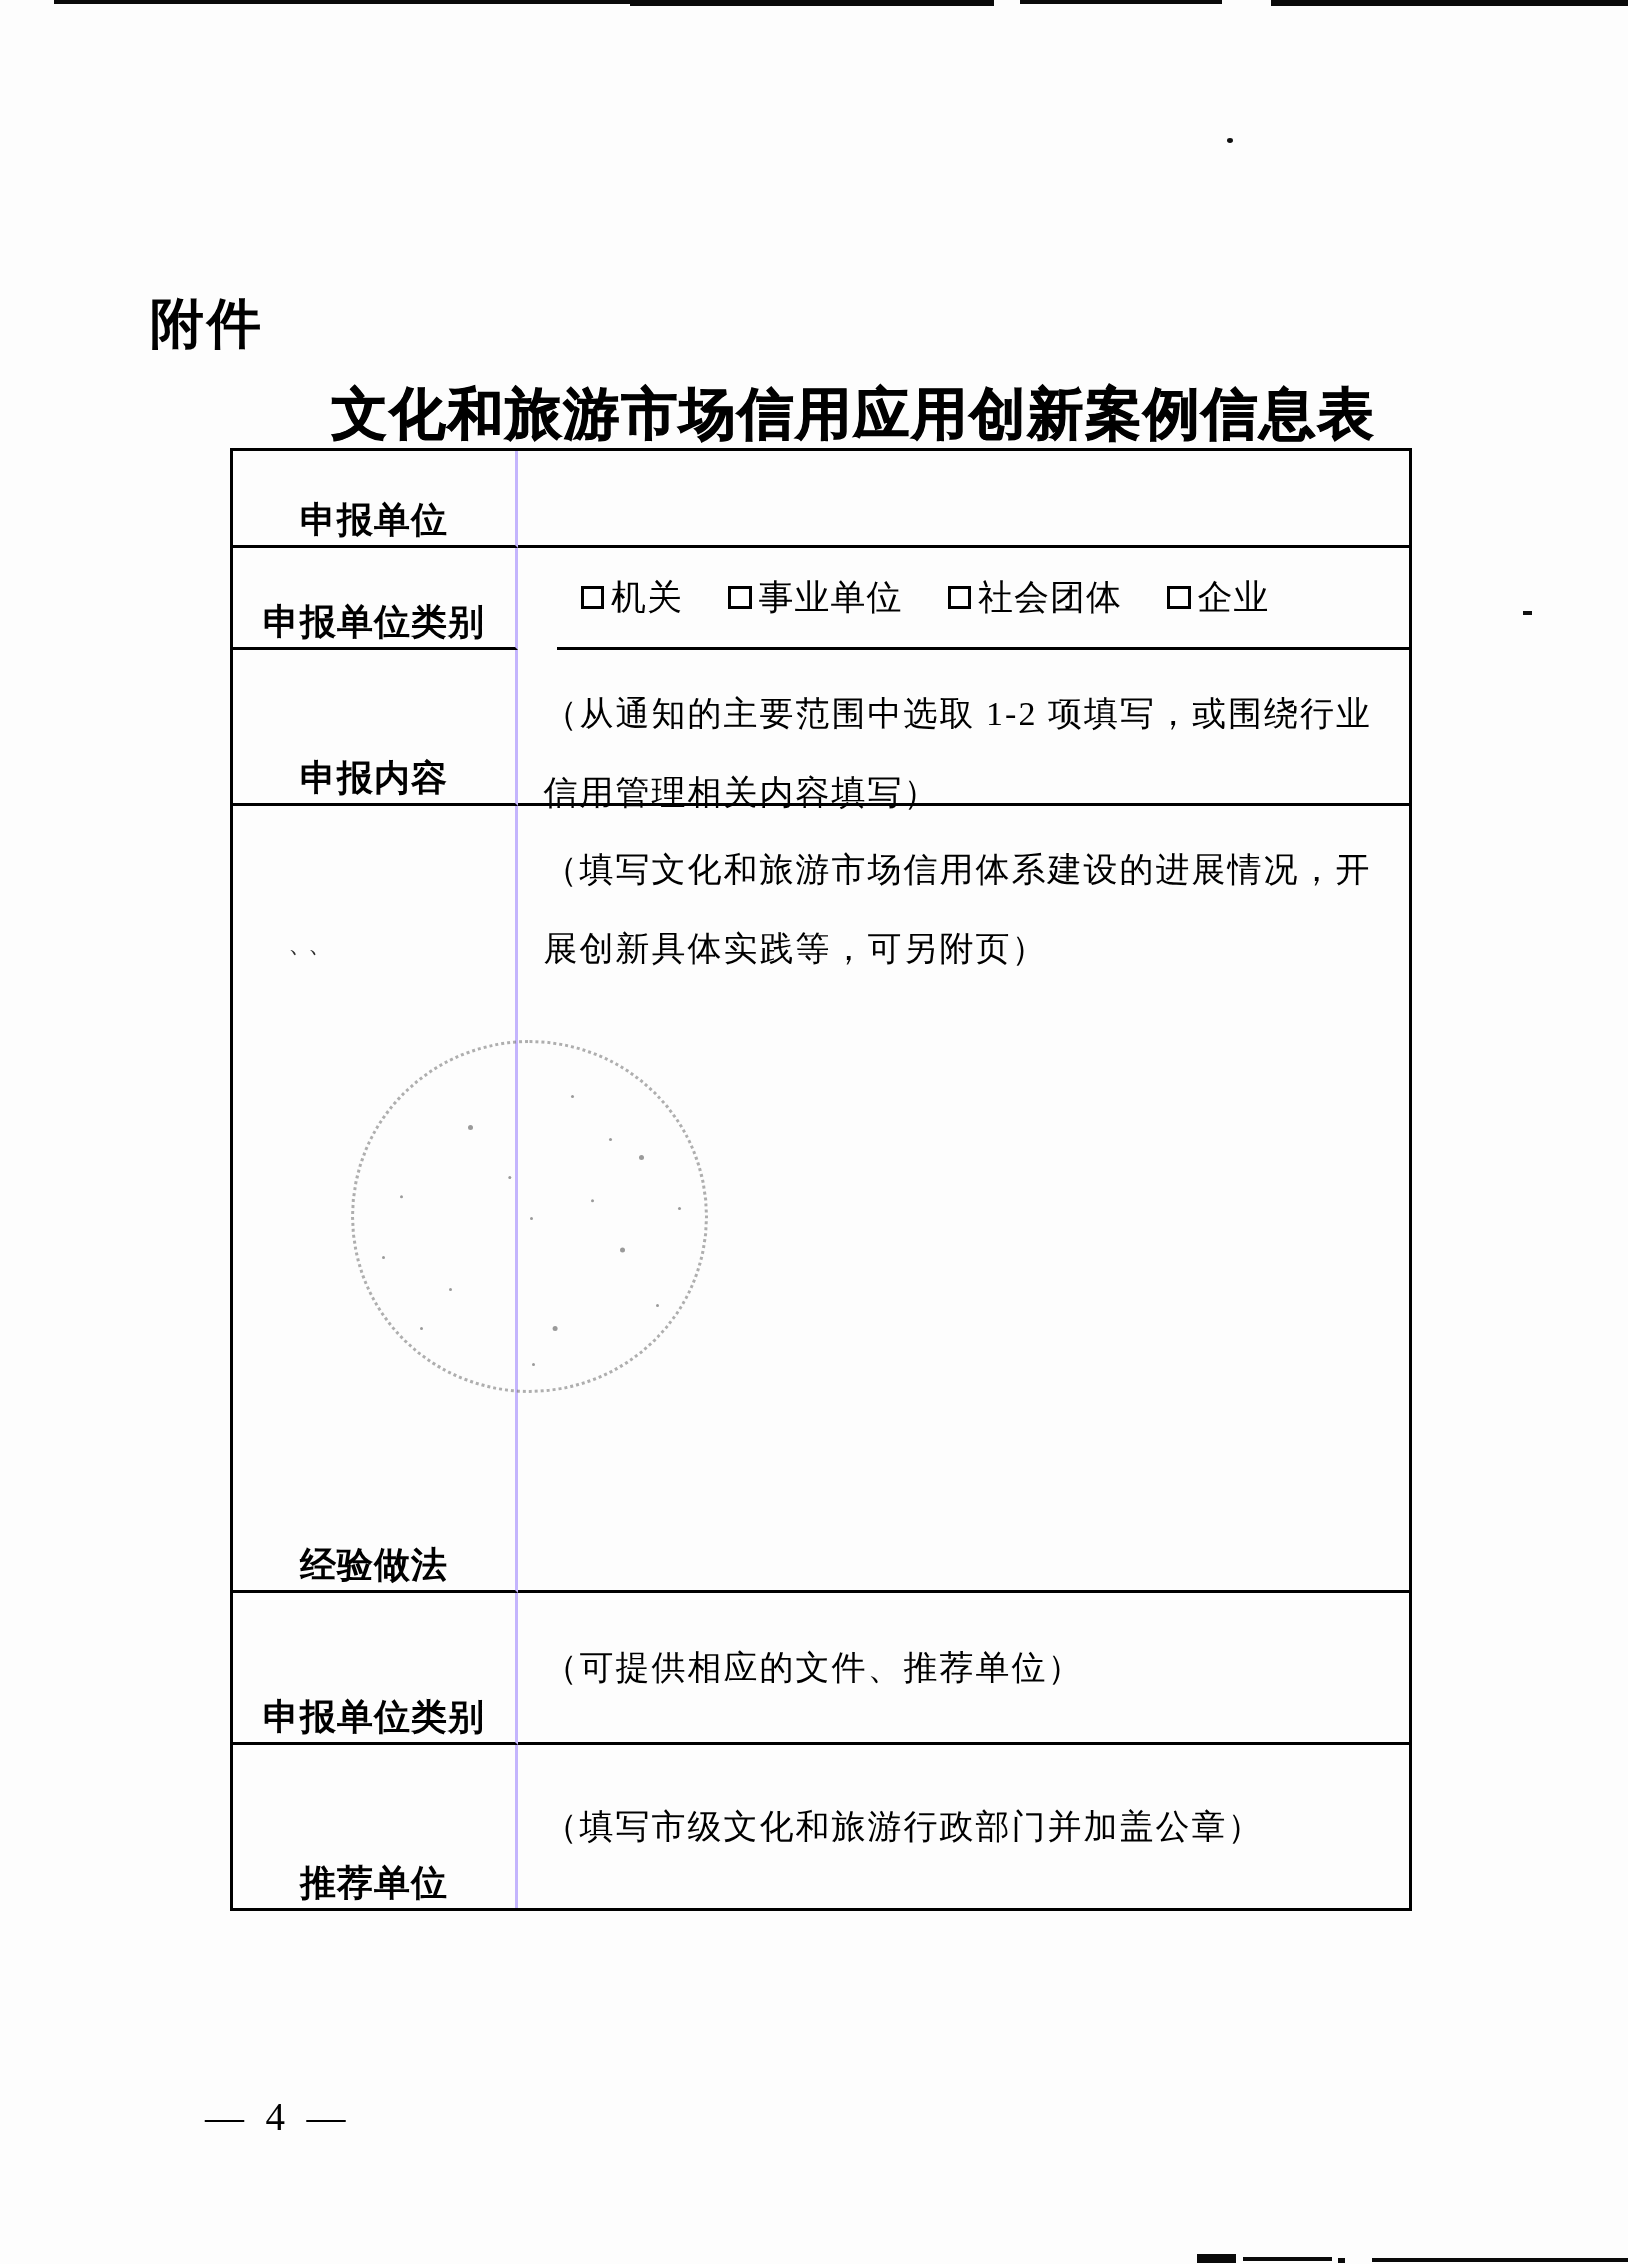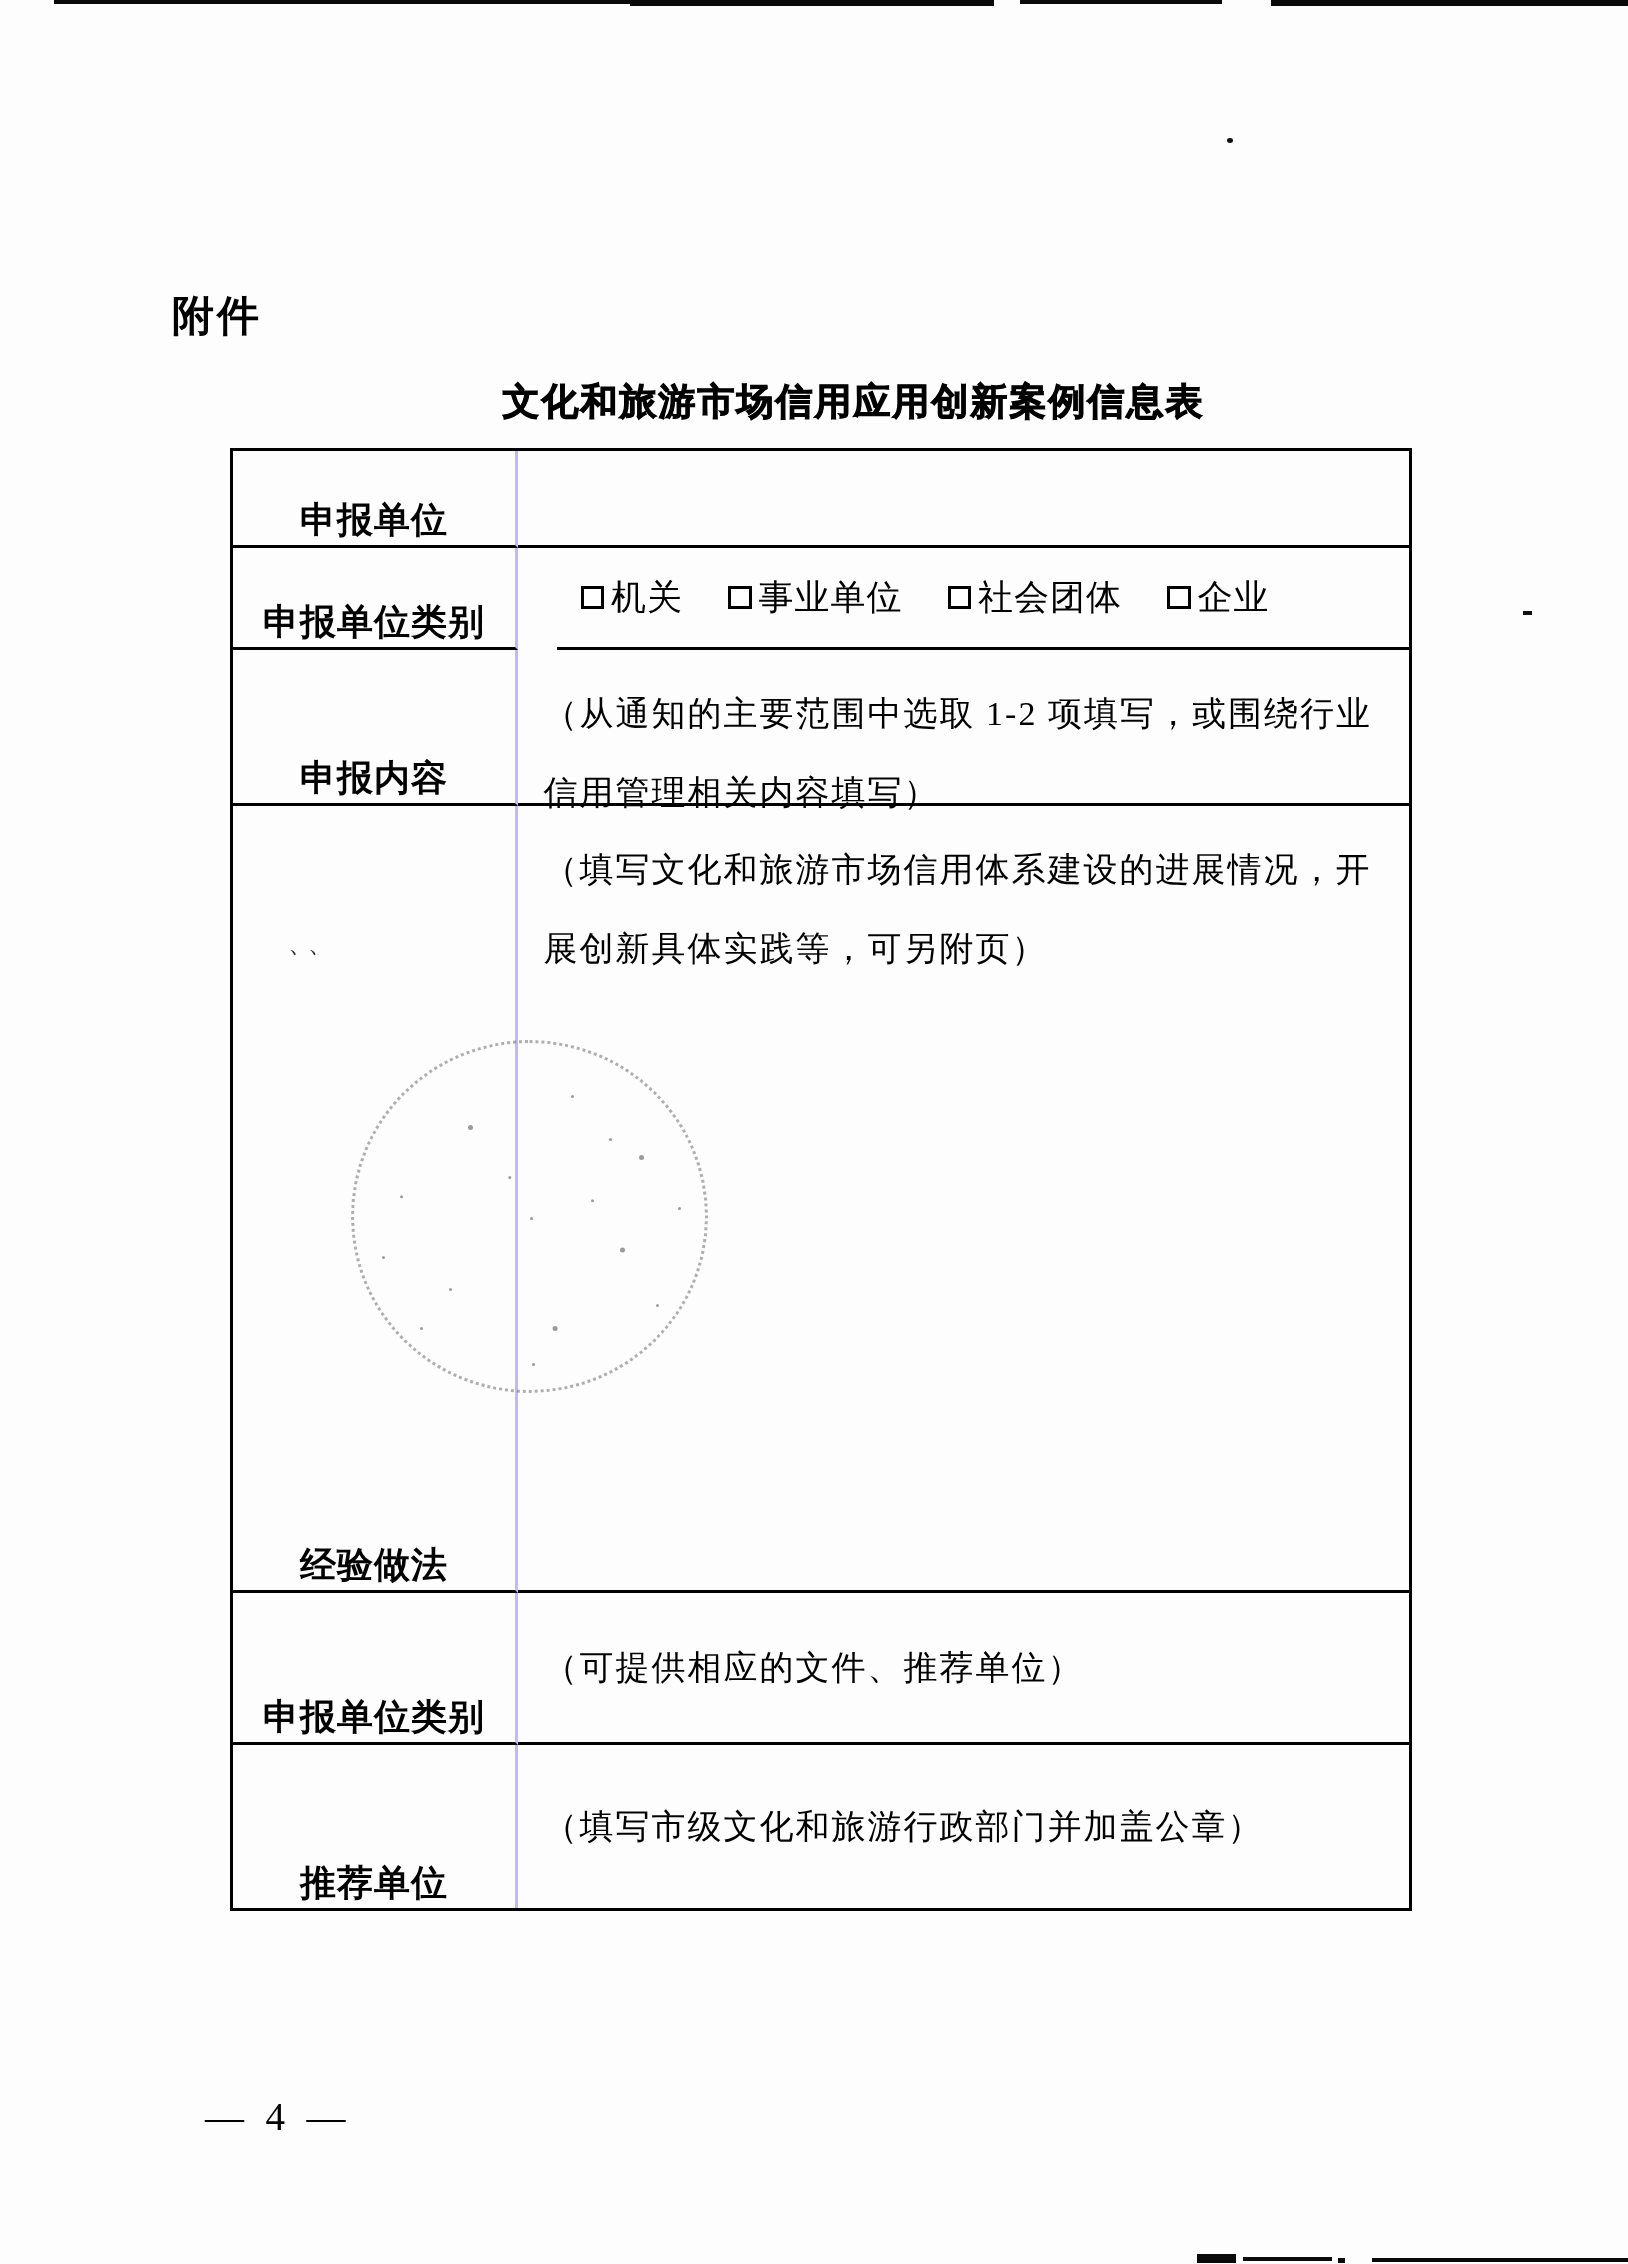--- a/index.html
+++ b/index.html
@@ -10,28 +10,28 @@
     overflow:hidden;
     font-family:"Liberation Sans","DejaVu Sans",sans-serif;
     color:#000;
   }
 
   
   .artifact { position:absolute; background:#0a0a0a; }
 
   
   .attachment-label {
-    position:absolute; left:172px; top:288px;
-    font-size:42px; font-weight:bold; letter-spacing:3px;
+    position:absolute; left:150px; top:288px;
+    font-size:54px; font-weight:bold; letter-spacing:3px;
   }
   .doc-title {
     position:absolute; left:230px; top:377px; width:1182px;
     padding-left:65px; box-sizing:border-box;
     text-align:center;
-    font-size:37px; font-weight:bold; letter-spacing:2px;
+    font-size:56px; font-weight:bold; letter-spacing:2px;
     font-family:"Liberation Serif","DejaVu Serif",serif;
     -webkit-text-stroke:1px #000;
   }
 
   
   .form-table {
     position:absolute; left:230px; top:448px;
     width:1182px; height:1463px;
     box-sizing:border-box;
     border:3.9px solid #000;

